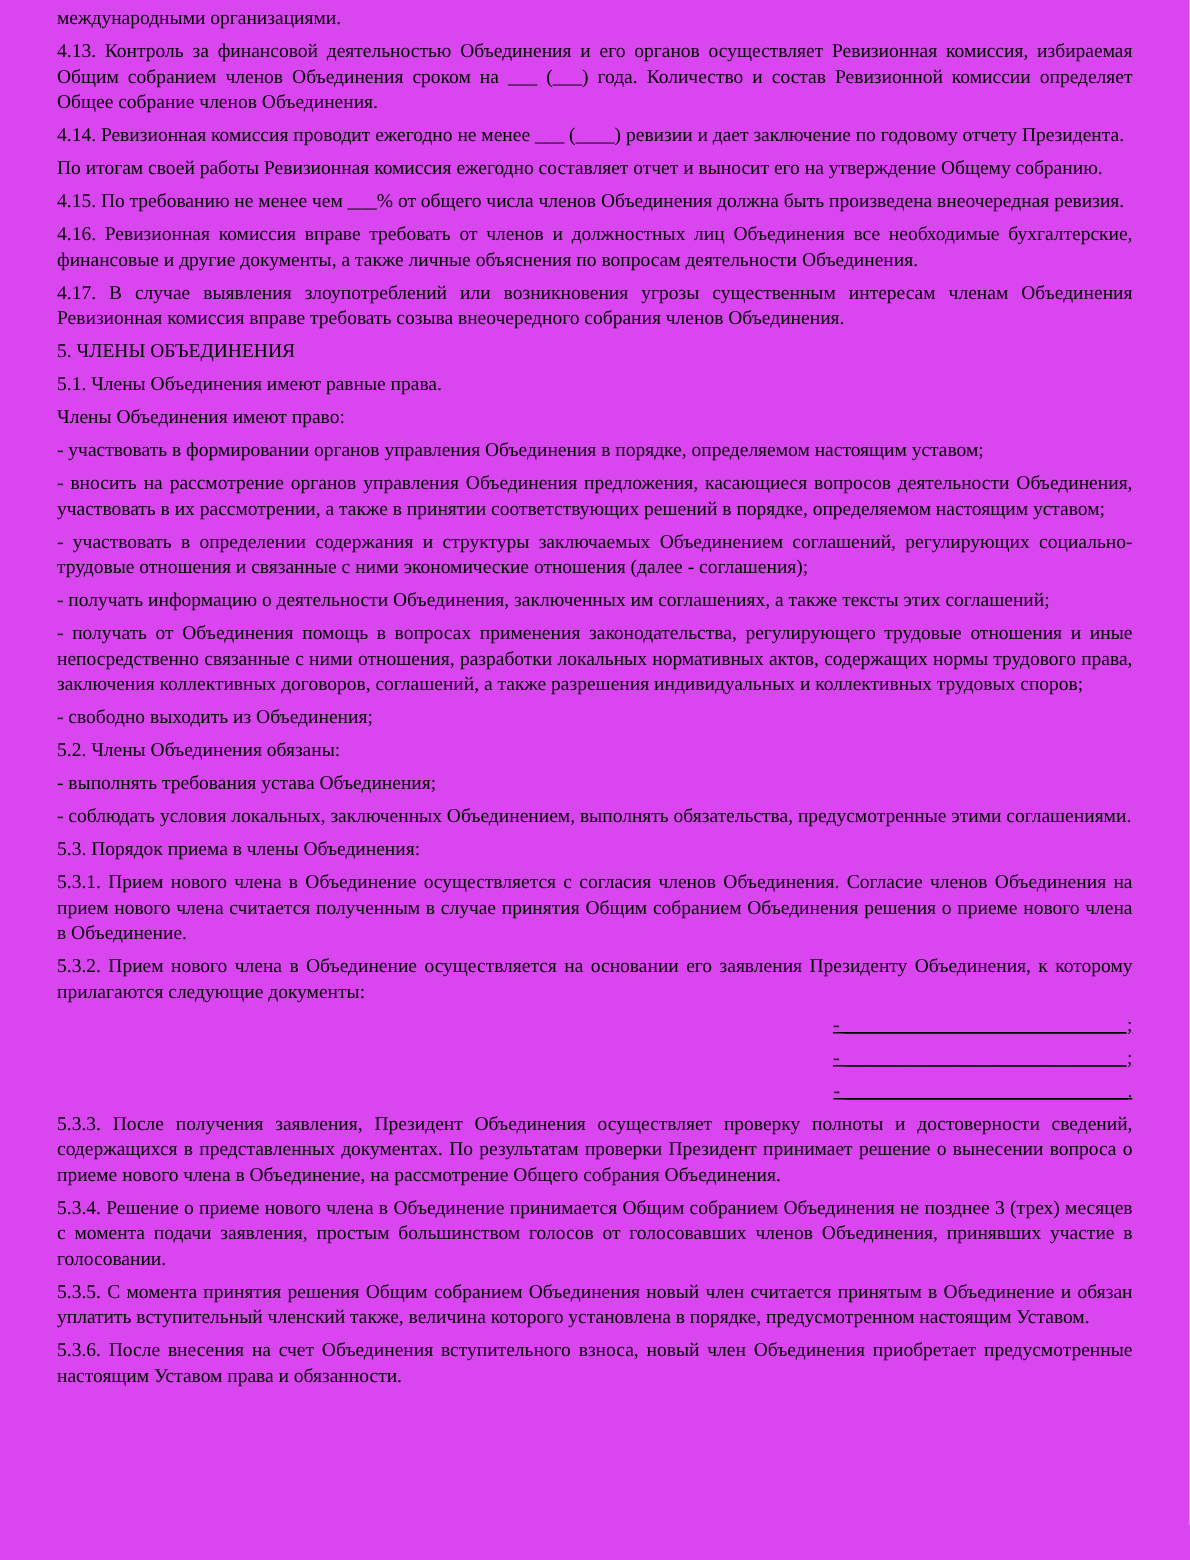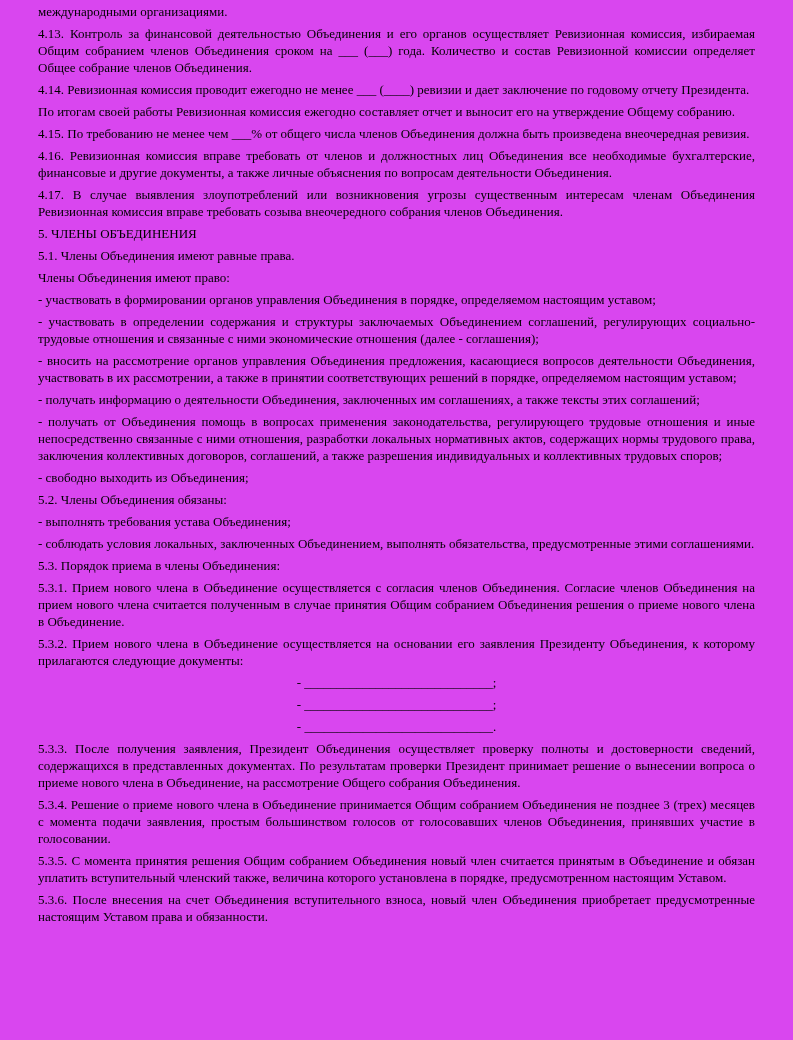--- a/index.html
+++ b/index.html
@@ -28,42 +28,43 @@
     text-align: justify;
   }
   .para.heading {
     text-align: left;
   }
   .para.continuation,
   .para.single {
     text-align: left;
   }
   .para.blank-line {
-    text-align: center;
+    text-align: right;
     white-space: nowrap;
     overflow: hidden;
+    text-decoration: underline;
   }
 </style>
 </head>
 <body>
 
 <div class="page">
   <p class="para continuation">международными организациями.</p>
   <p class="para">4.13. Контроль за финансовой деятельностью Объединения и его органов осуществляет Ревизионная комиссия, избираемая Общим собранием членов Объединения сроком на ___ (___) года. Количество и состав Ревизионной комиссии определяет Общее собрание членов Объединения.</p>
   <p class="para">4.14. Ревизионная комиссия проводит ежегодно не менее ___ (____) ревизии и дает заключение по годовому отчету Президента.</p>
   <p class="para">По итогам своей работы Ревизионная комиссия ежегодно составляет отчет и выносит его на утверждение Общему собранию.</p>
   <p class="para">4.15. По требованию не менее чем ___% от общего числа членов Объединения должна быть произведена внеочередная ревизия.</p>
   <p class="para">4.16. Ревизионная комиссия вправе требовать от членов и должностных лиц Объединения все необходимые бухгалтерские, финансовые и другие документы, а также личные объяснения по вопросам деятельности Объединения.</p>
   <p class="para">4.17. В случае выявления злоупотреблений или возникновения угрозы существенным интересам членам Объединения Ревизионная комиссия вправе требовать созыва внеочередного собрания членов Объединения.</p>
   <p class="para heading">5. ЧЛЕНЫ ОБЪЕДИНЕНИЯ</p>
   <p class="para single">5.1. Члены Объединения имеют равные права.</p>
   <p class="para single">Члены Объединения имеют право:</p>
   <p class="para">- участвовать в формировании органов управления Объединения в порядке, определяемом настоящим уставом;</p>
+  <p class="para">- вносить на рассмотрение органов управления Объединения предложения, касающиеся вопросов деятельности Объединения, участвовать в их рассмотрении, а также в принятии соответствующих решений в порядке, определяемом настоящим уставом;</p>
   <p class="para">- участвовать в определении содержания и структуры заключаемых Объединением соглашений, регулирующих социально-трудовые отношения и связанные с ними экономические отношения (далее - соглашения);</p>
-  <p class="para">- вносить на рассмотрение органов управления Объединения предложения, касающиеся вопросов деятельности Объединения, участвовать в их рассмотрении, а также в принятии соответствующих решений в порядке, определяемом настоящим уставом;</p>
   <p class="para">- получать информацию о деятельности Объединения, заключенных им соглашениях, а также тексты этих соглашений;</p>
   <p class="para">- получать от Объединения помощь в вопросах применения законодательства, регулирующего трудовые отношения и иные непосредственно связанные с ними отношения, разработки локальных нормативных актов, содержащих нормы трудового права, заключения коллективных договоров, соглашений, а также разрешения индивидуальных и коллективных трудовых споров;</p>
   <p class="para single">- свободно выходить из Объединения;</p>
   <p class="para single">5.2. Члены Объединения обязаны:</p>
   <p class="para single">- выполнять требования устава Объединения;</p>
   <p class="para">- соблюдать условия локальных, заключенных Объединением, выполнять обязательства, предусмотренные этими соглашениями.</p>
   <p class="para single">5.3. Порядок приема в члены Объединения:</p>
   <p class="para">5.3.1. Прием нового члена в Объединение осуществляется с согласия членов Объединения. Согласие членов Объединения на прием нового члена считается полученным в случае принятия Общим собранием Объединения решения о приеме нового члена в Объединение.</p>
   <p class="para">5.3.2. Прием нового члена в Объединение осуществляется на основании его заявления Президенту Объединения, к которому прилагаются следующие документы:</p>
   <p class="para blank-line">- _____________________________;</p>

